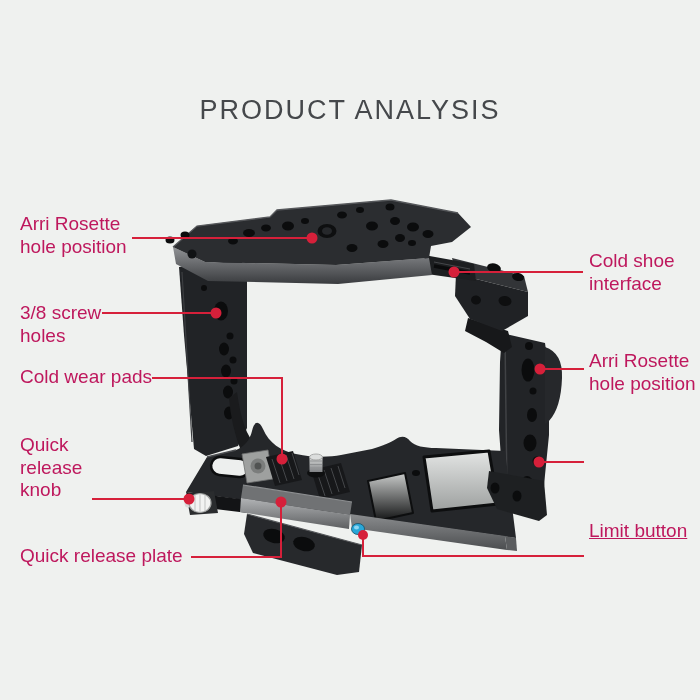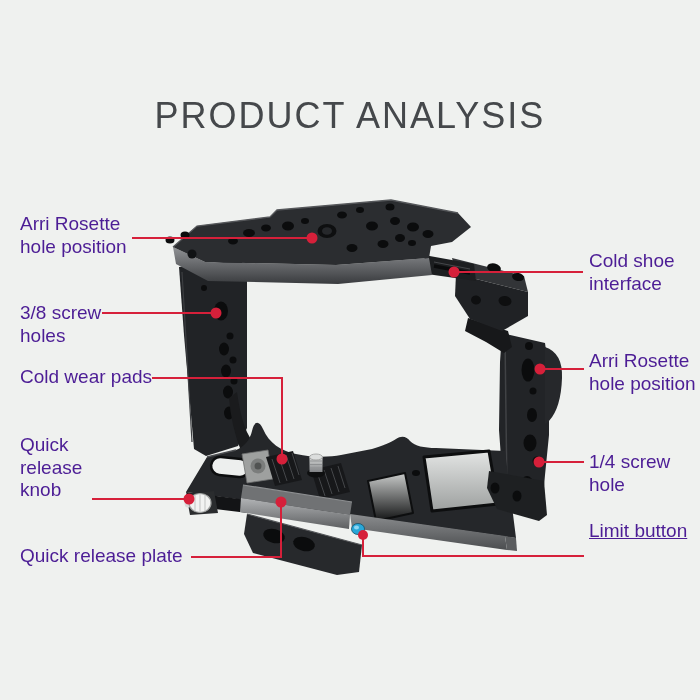--- a/index.html
+++ b/index.html
@@ -4,27 +4,27 @@
 <style>
   html,body{margin:0;padding:0;}
   .stage{
     position:relative;width:700px;height:700px;overflow:hidden;
     background:#eff1ef;
     font-family:"Liberation Sans","DejaVu Sans",sans-serif;
   }
   .title{
     position:absolute;left:0;right:0;top:95px;
     text-align:center;
-    font-size:36px;letter-spacing:2px;font-weight:300;
+    font-size:27px;letter-spacing:2px;font-weight:300;
     color:#45484b;
   }
   .label{
     position:absolute;
     font-size:19px;line-height:22.5px;
-    color:#4c1d95;
+    color:#be185d;
     white-space:pre-line;
   }
   .lab-arri-left{left:20px;top:213px;}
   .lab-38{left:20px;top:291px;margin-top:11px;}
   .lab-pads{left:20px;top:366px;}
   .lab-knob{left:20px;top:434px;}
   .lab-plate{left:20px;top:545px;}
   .lab-coldshoe{left:589px;top:250px;}
   .lab-arri-right{left:589px;top:350px;}
   .lab-14{left:589px;top:451px;}
@@ -44,21 +44,20 @@
 holes</div>
   <div class="label lab-pads">Cold wear pads</div>
   <div class="label lab-knob">Quick
 release
 knob</div>
   <div class="label lab-coldshoe">Cold shoe
 interface</div>
   <div class="label lab-plate">Quick release plate</div>
   <div class="label lab-arri-right">Arri Rosette
 hole position</div>
-  <div class="label lab-14">1/4 screw hole</div>
   <div class="label lab-limit">Limit button</div>
 
   <svg class="scene" width="700" height="700" viewBox="0 0 700 700">
     <defs>
       <linearGradient id="gTopFront" x1="0" y1="0" x2="0" y2="1">
         <stop offset="0" stop-color="#909295"></stop>
           <stop offset="1" stop-color="#393b3e"></stop>
       </linearGradient>
       <linearGradient id="gQRFront" x1="0" y1="0" x2="0" y2="1">
         <stop offset="0" stop-color="#b2b4b6"></stop>

